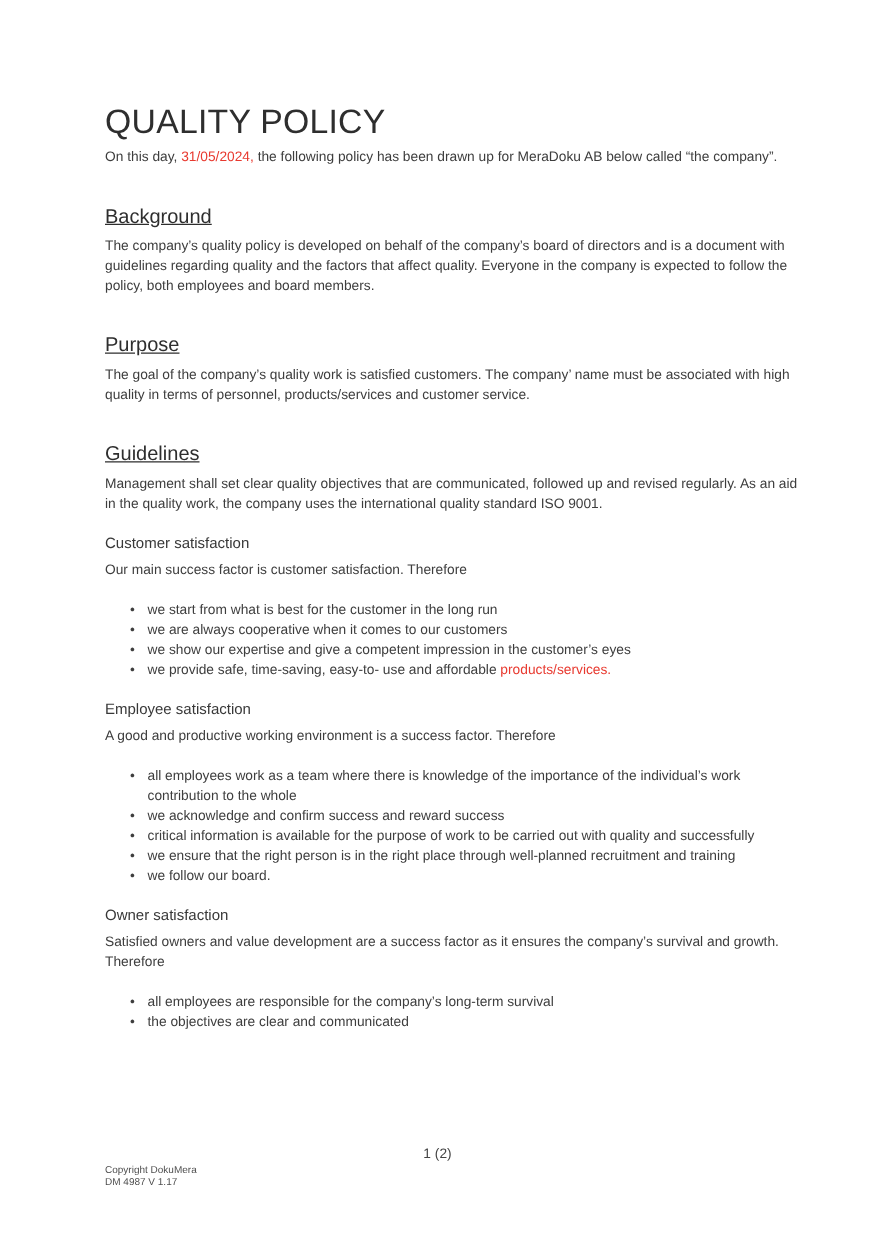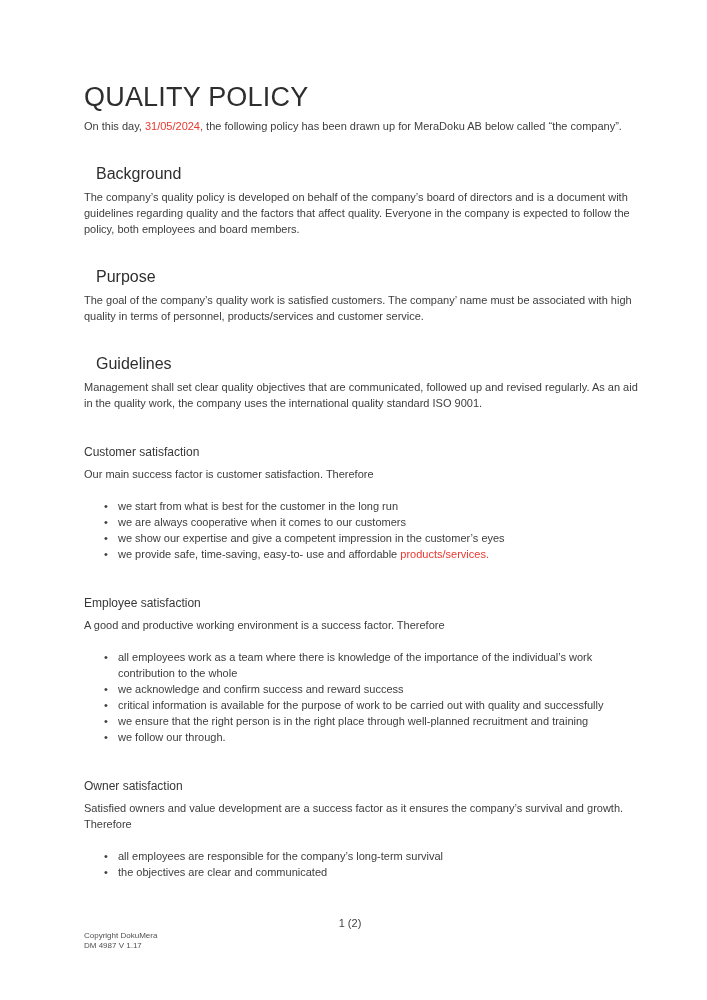--- a/index.html
+++ b/index.html
@@ -29,32 +29,33 @@
     color: #2e2e2e;
     letter-spacing: 0.2px;
   }
   p.intro {
     margin: 6px 0 0 0;
     font-size: 11px;
     line-height: 16px;
   }
   .red { color: #e8392f; text-align: center; }
   h2.section-heading {
-    margin: 30px 0 0 12px;
+    margin: 30px 0 0 0;
     font-size: 16px;
     line-height: 20px;
     font-weight: 400;
     color: #2e2e2e;
+    text-decoration: underline;
   }
   p.section-body {
     margin: 5px 0 0 0;
     font-size: 11px;
     line-height: 16px;
   }
-  .subsection { margin-top: 33px; }
+  .subsection { margin-top: 15px; }
   h3.sub-heading {
     margin: 0;
     font-size: 12px;
     line-height: 17px;
     font-weight: 400;
     color: #383838;
   }
   p.sub-lead {
     margin: 5px 0 0 0;
     font-size: 11px;
@@ -132,21 +133,21 @@
       </div>
 
       <div class="subsection">
         <h3 class="sub-heading">Employee satisfaction</h3>
         <p class="sub-lead">A good and productive working environment is a success factor. Therefore</p>
         <ul class="bullets">
             <li><span>all employees work as a team where there is knowledge of the importance of the individual’s work contribution to the whole</span></li>
             <li><span>we acknowledge and confirm success and reward success</span></li>
             <li><span>critical information is available for the purpose of work to be carried out with quality and successfully</span></li>
             <li><span>we ensure that the right person is in the right place through well-planned recruitment and training</span></li>
-            <li><span>we follow our through.</span></li>
+            <li><span>we follow our board.</span></li>
           </ul>
       </div>
 
       <div class="subsection">
         <h3 class="sub-heading">Owner satisfaction</h3>
         <p class="sub-lead">Satisfied owners and value development are a success factor as it ensures the company’s survival and growth. Therefore</p>
         <ul class="bullets">
             <li><span>all employees are responsible for the company’s long-term survival</span></li>
             <li><span>the objectives are clear and communicated</span></li>
           </ul>

